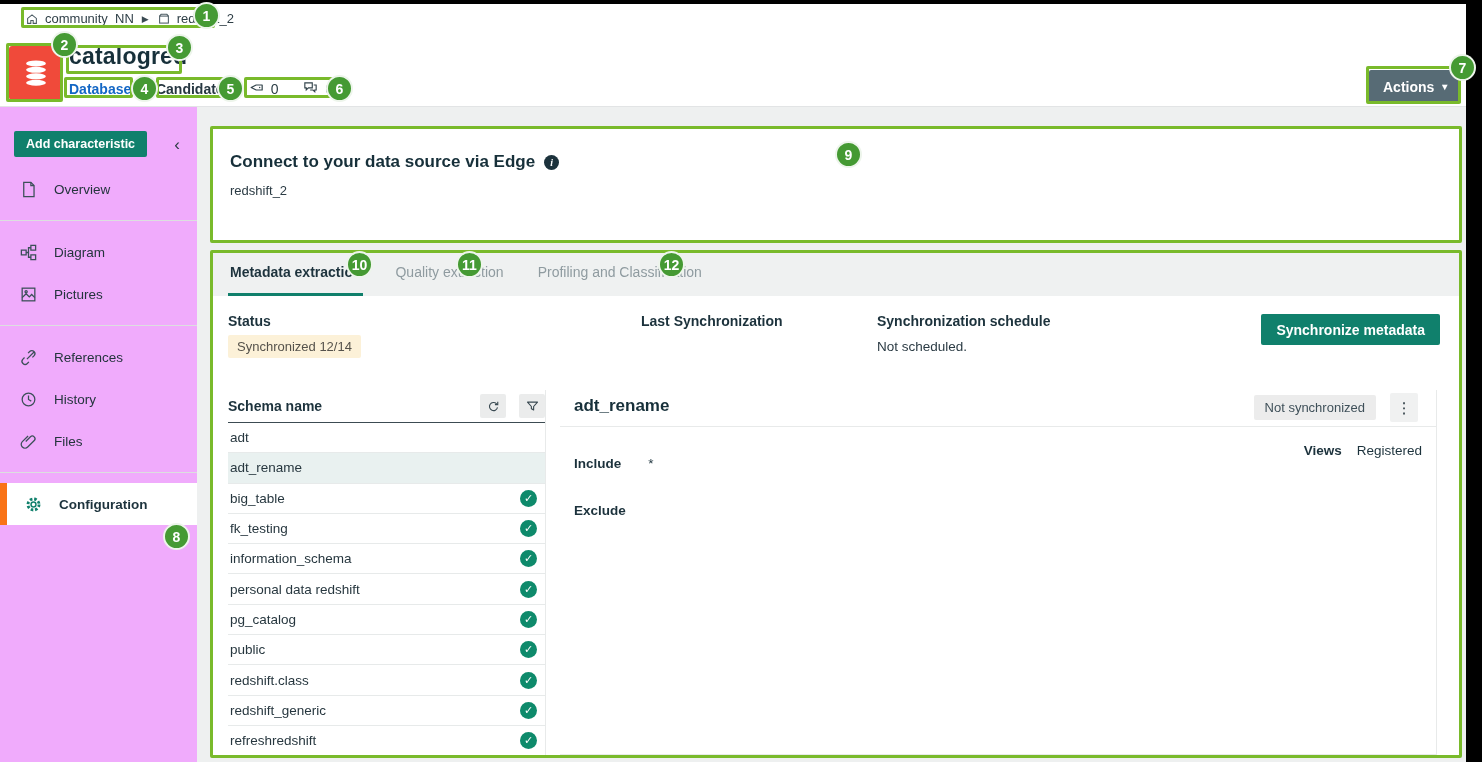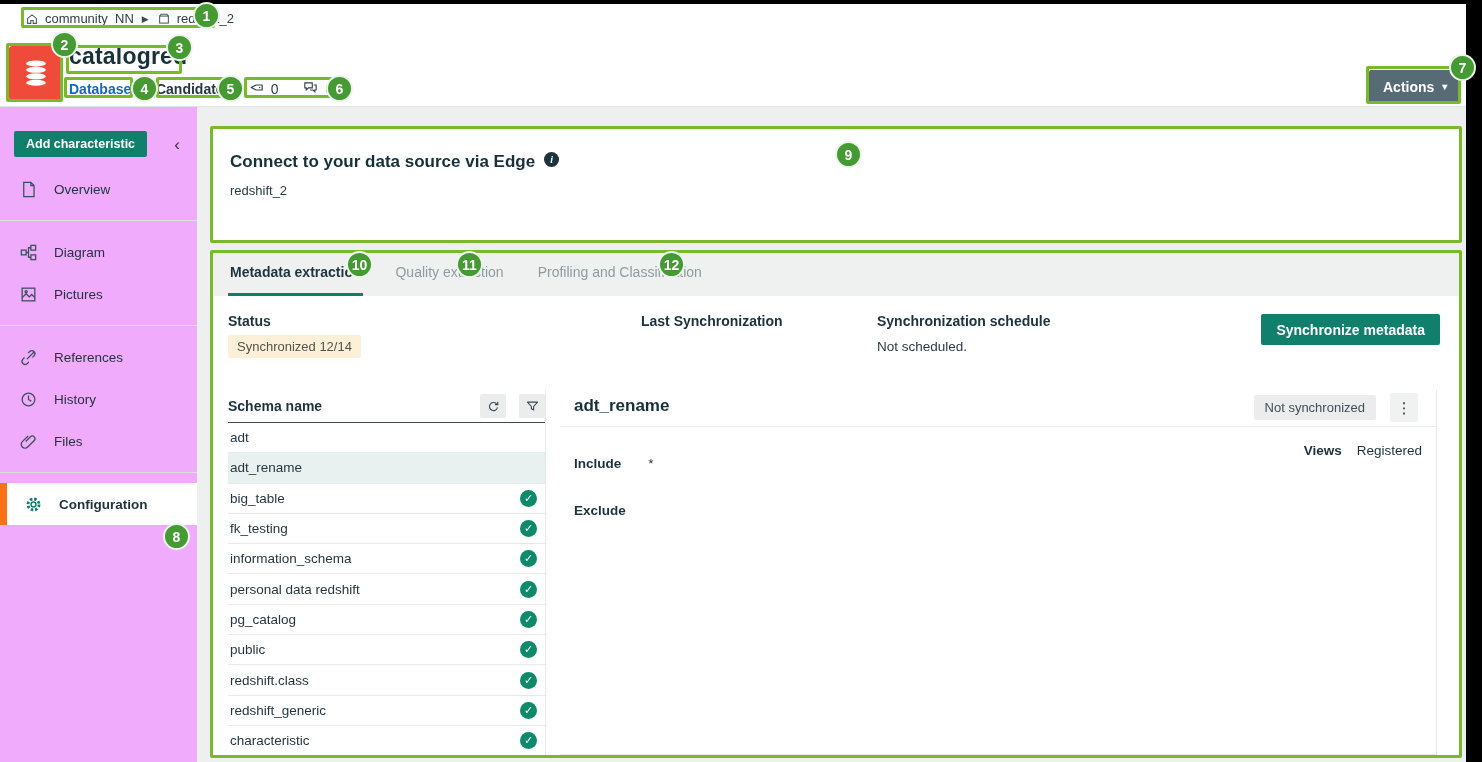--- a/index.html
+++ b/index.html
@@ -37,21 +37,21 @@
   #side-nav { position:absolute; left:0; top:61px; width:197px; }
   .side-item { height:42px; display:flex; align-items:center; gap:16px; padding-left:19px; font-size:13.5px; color:#24343d; cursor:pointer; }
   .side-item .sicon { width:19px; height:19px; color:#3b4f58; flex:0 0 auto; }
   .side-item .sicon svg { width:19px; height:19px; display:block; }
   .side-item.sel { background:#fff; border-left:7px solid #f97316; padding-left:17px; font-weight:bold; color:#1d333d; }
   .side-item.sel .sicon { color:#10806c; }
   .side-div { height:1px; background:#dcdfdf; margin:10px 0; }
 
   
   .edge-panel { position:absolute; left:212px; top:128px; width:1248px; height:113px; background:#fff; z-index:1; }
-  .edge-title-row { position:absolute; left:18px; top:24px; display:flex; align-items:flex-start; gap:9px; }
+  .edge-title-row { position:absolute; left:18px; top:24px; display:flex; align-items:center; gap:9px; }
   .edge-title { font-size:17px; font-weight:bold; color:#17303a; }
   .info-dot { width:15px; height:15px; border-radius:50%; background:#1c323c; color:#fff; font:italic bold 10px "Liberation Serif", serif; display:inline-flex; align-items:center; justify-content:center; cursor:pointer; }
   .edge-source { position:absolute; left:18px; top:55px; font-size:13px; color:#2b3b44; }
 
   
   .content-box { position:absolute; left:212px; top:251px; width:1248px; height:506px; background:#fff; z-index:1; }
   .tabs-row { position:absolute; left:0; top:0; width:100%; height:45px; background:#eff1f1; display:flex; align-items:stretch; padding-left:16px; gap:30px; }
   .tab { display:flex; align-items:center; font-size:14px; color:#8f9ba0; cursor:pointer; border-bottom:3px solid transparent; padding:0 2px; }
   .tab.active { color:#1d333d; font-weight:bold; border-bottom-color:#0f7f6b; }
 
@@ -302,21 +302,21 @@
           </div>
           <div class="schema-row">
             <span>redshift.class</span>
             <span class="check-dot">✓</span>
           </div>
           <div class="schema-row">
             <span>redshift_generic</span>
             <span class="check-dot">✓</span>
           </div>
           <div class="schema-row">
-            <span>characteristic</span>
+            <span>refreshredshift</span>
             <span class="check-dot">✓</span>
           </div>
         </div>
     </div>
     <div class="table-vdiv"></div>
 
     <div class="detail-panel">
       <div class="detail-head">
         <span class="detail-title">adt_rename</span>
         <span class="badge-gray">Not synchronized</span>

